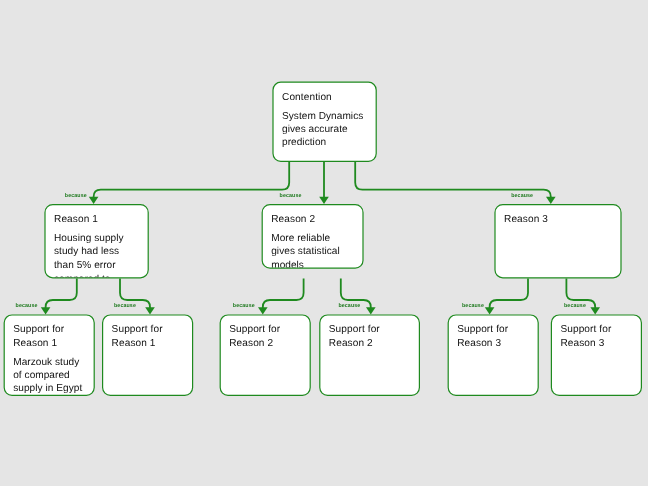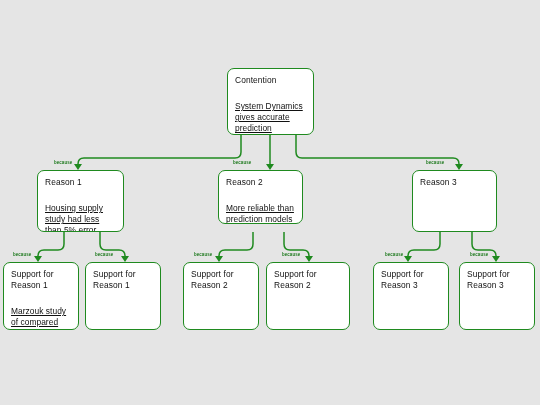--- a/index.html
+++ b/index.html
@@ -42,23 +42,22 @@
     line-height: 11px;
     color: #111111;
     font-weight: 400;
     letter-spacing: 0.1px;
     white-space: nowrap;
   }
   .node-body {
     font-size: 8.4px;
     line-height: 11.2px;
     color: #111111;
-    margin-top: 15px;
+    margin-top: 5px;
     letter-spacing: 0.05px;
-    text-decoration: underline;
   }
   .node-body:empty {
     display: none;
   }
   .wire-label {
     position: absolute;
     font-size: 4.4px;
     line-height: 6px;
     color: #1f7a1f;
     font-family: "Liberation Sans", sans-serif;
@@ -129,24 +128,24 @@
     <div class="node-body">System Dynamics gives accurate prediction</div>
   </div>
 
   <div class="node" style="left:37px; top:170px; width:87px; height:62px;">
     <div class="node-title">Reason 1</div>
     <div class="node-body">Housing supply study had less than 5% error compared to outcomes</div>
   </div>
 
   <div class="node" style="left:218px; top:170px; width:85px; height:54px;">
     <div class="node-title">Reason 2</div>
-    <div class="node-body">More reliable than prediction models</div>
+    <div class="node-body">More reliable gives statistical models</div>
   </div>
 
-  <div class="node" style="left:412px; top:170px; width:85px; height:62px;">
+  <div class="node" style="left:412px; top:170px; width:106px; height:62px;">
     <div class="node-title">Reason 3</div>
 
   </div>
 
   <div class="node" style="left:3px; top:262px; width:76px; height:68px;">
     <div class="node-title" style="white-space:normal;">Support for Reason 1</div>
     <div class="node-body">Marzouk study of compared supply in Egypt</div>
   </div>
 
   <div class="node" style="left:85px; top:262px; width:76px; height:68px;">

